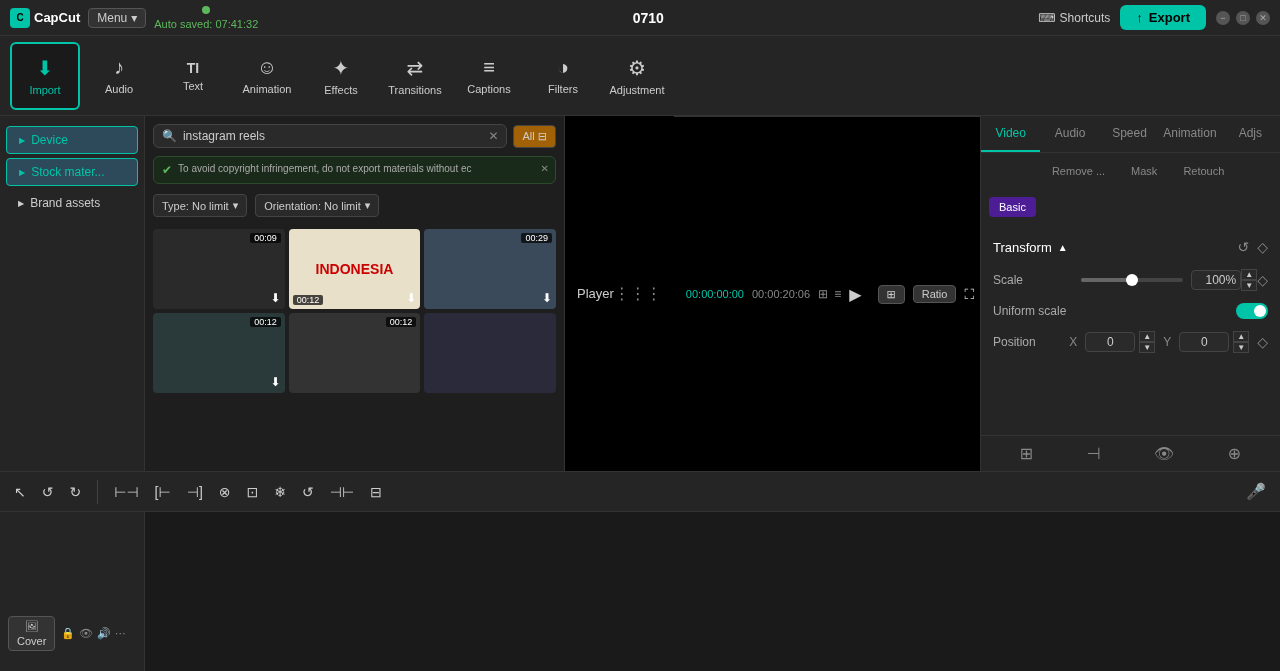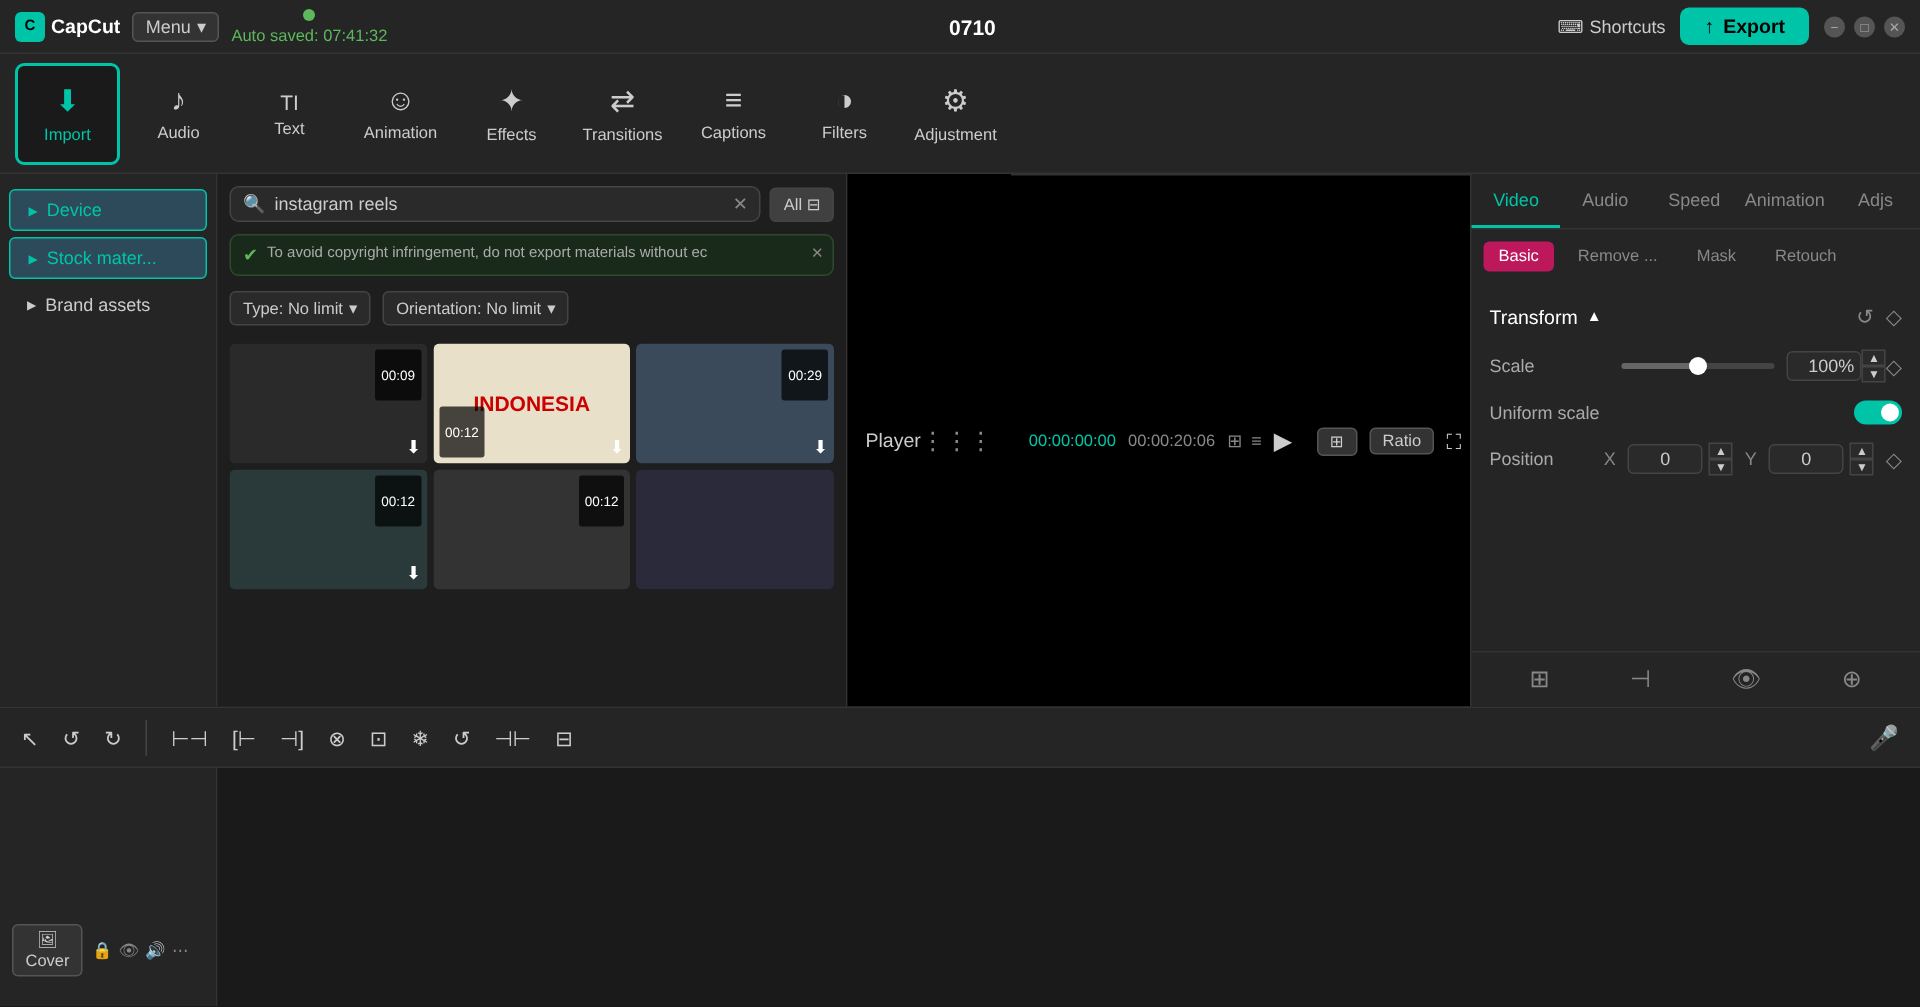--- a/index.html
+++ b/index.html
@@ -38,30 +38,30 @@
     .left-panel-item { padding: 6px 12px; cursor: pointer; display: flex; align-items: center; gap: 6px; font-size: 12px; color: #ccc; border-radius: 4px; margin: 2px 6px; }
     .left-panel-item.active { background: #2d4a5a; color: #00c4a7; border: 1px solid #00c4a7; }
     .tri { font-size: 8px; }
 
     
     .media-panel { width: 420px; background: #1e1e1e; border-right: 1px solid #333; display: flex; flex-direction: column; }
     .search-row { display: flex; align-items: center; padding: 8px; gap: 6px; }
     .search-box { flex: 1; background: #2a2a2a; border: 1px solid #444; border-radius: 6px; display: flex; align-items: center; padding: 4px 8px; gap: 6px; }
     .search-box input { background: transparent; border: none; outline: none; color: #ccc; font-size: 12px; flex: 1; }
     .search-box .clear { color: #888; cursor: pointer; font-size: 12px; }
-    .all-btn { background: #404040; border: 1px solid #444; border-radius: 4px; padding: 4px 8px; color: #ccc; font-size: 11px; cursor: pointer; }
+    .all-btn { background: #a16207; border: 1px solid #444; border-radius: 4px; padding: 4px 8px; color: #ccc; font-size: 11px; cursor: pointer; }
     .copyright-notice { margin: 0 8px 6px; background: #1a2a1a; border: 1px solid #2d4a2d; border-radius: 6px; padding: 6px 8px; font-size: 10px; color: #aaa; display: flex; align-items: flex-start; gap: 6px; position: relative; }
     .copyright-icon { color: #5db85d; font-size: 12px; }
     .copyright-close { position: absolute; right: 6px; top: 6px; cursor: pointer; color: #888; }
     .filter-row { display: flex; align-items: center; padding: 4px 8px; gap: 8px; }
     .filter-btn { background: #2a2a2a; border: 1px solid #444; border-radius: 4px; padding: 4px 8px; color: #ccc; font-size: 11px; cursor: pointer; display: flex; align-items: center; gap: 4px; }
     .media-grid { display: grid; grid-template-columns: 1fr 1fr 1fr; gap: 4px; padding: 8px; overflow-y: auto; }
     .media-item { position: relative; background: #2a2a2a; border-radius: 4px; overflow: hidden; cursor: pointer; }
     .media-thumb { width: 100%; height: 80px; background: #333; display: flex; align-items: center; justify-content: center; }
-    .media-duration { position: absolute; top: 4px; right: 4px; background: rgba(0,0,0,0.7); font-size: 9px; color: #fff; padding: 12px 4px; border-radius: 2px; }
+    .media-duration { position: absolute; top: 4px; right: 4px; background: rgba(0,0,0,0.7); font-size: 9px; color: #fff; padding: 0 4px; border-radius: 2px; }
     .media-download { position: absolute; bottom: 4px; right: 4px; color: #fff; font-size: 12px; }
 
     
     .player-panel { flex: 1; background: #000000; display: flex; flex-direction: row; min-width: 380px; }
     .player-header { display: flex; align-items: center; justify-content: space-between; padding: 8px 12px; }
     .player-title { font-size: 13px; color: #ccc; }
     .player-menu { color: #888; cursor: pointer; font-size: 16px; }
     .player-area { flex: 1; display: flex; align-items: center; justify-content: center; background: #111; position: relative; overflow: hidden; }
     .video-frame { width: 180px; height: 240px; background: linear-gradient(135deg, #2a2a3a 0%, #1a1a2a 100%); border-radius: 4px; overflow: hidden; display: flex; flex-direction: column; align-items: center; justify-content: flex-start; }
     .video-content { width: 100%; height: 100%; background: #333; display: flex; align-items: center; justify-content: center; color: #666; font-size: 10px; }
@@ -73,21 +73,21 @@
     .fullscreen-btn { background: none; border: none; color: #ccc; cursor: pointer; font-size: 14px; }
     .grid-icons { display: flex; gap: 6px; color: #888; font-size: 12px; }
 
     
     .right-panel { width: 300px; background: #252525; border-left: 1px solid #333; display: flex; flex-direction: column; }
     .right-tabs { display: flex; border-bottom: 1px solid #333; }
     .right-tab { flex: 1; padding: 10px 4px; text-align: center; font-size: 12px; color: #888; cursor: pointer; border-bottom: 2px solid transparent; }
     .right-tab.active { color: #00c4a7; border-bottom-color: #00c4a7; }
     .sub-tabs { display: flex; padding: 8px; gap: 6px; }
     .sub-tab { padding: 4px 10px; border-radius: 4px; font-size: 11px; color: #888; cursor: pointer; }
-    .sub-tab.active { background: #be185d; color: #fff; }
+    .sub-tab.active { background: #4c1d95; color: #fff; margin-top: 36px; }
     .panel-section { padding: 8px 12px; }
     .section-header { display: flex; align-items: center; justify-content: space-between; padding: 6px 0; }
     .section-title { font-size: 13px; color: #fff; font-weight: 500; display: flex; align-items: center; gap: 6px; }
     .section-actions { display: flex; gap: 8px; }
     .section-icon { color: #888; cursor: pointer; font-size: 14px; }
     .prop-row { display: flex; align-items: center; margin: 8px 0; }
     .prop-label { width: 80px; color: #aaa; font-size: 12px; }
     .slider-track { flex: 1; height: 4px; background: #444; border-radius: 2px; position: relative; margin: 0 8px; }
     .slider-fill { height: 100%; background: #666; border-radius: 2px; width: 50%; }
     .slider-thumb { width: 12px; height: 12px; background: #fff; border-radius: 50%; position: absolute; top: -4px; left: 50%; transform: translateX(-50%); cursor: pointer; }
@@ -172,21 +172,21 @@
 <div class="toolbar">
   <div class="tool-item active">
     <div class="tool-icon">⬇</div>
     <div class="tool-label">Import</div>
   </div>
   <div class="tool-item">
     <div class="tool-icon">♪</div>
     <div class="tool-label">Audio</div>
   </div>
   <div class="tool-item">
-    <div class="tool-icon" style="font-size:14px;font-weight:normal;">TI</div>
+    <div class="tool-icon" style="font-size:14px;font-weight:bold;">TI</div>
     <div class="tool-label">Text</div>
   </div>
   <div class="tool-item">
     <div class="tool-icon">☺</div>
     <div class="tool-label">Animation</div>
   </div>
   <div class="tool-item">
     <div class="tool-icon">✦</div>
     <div class="tool-label">Effects</div>
   </div>

